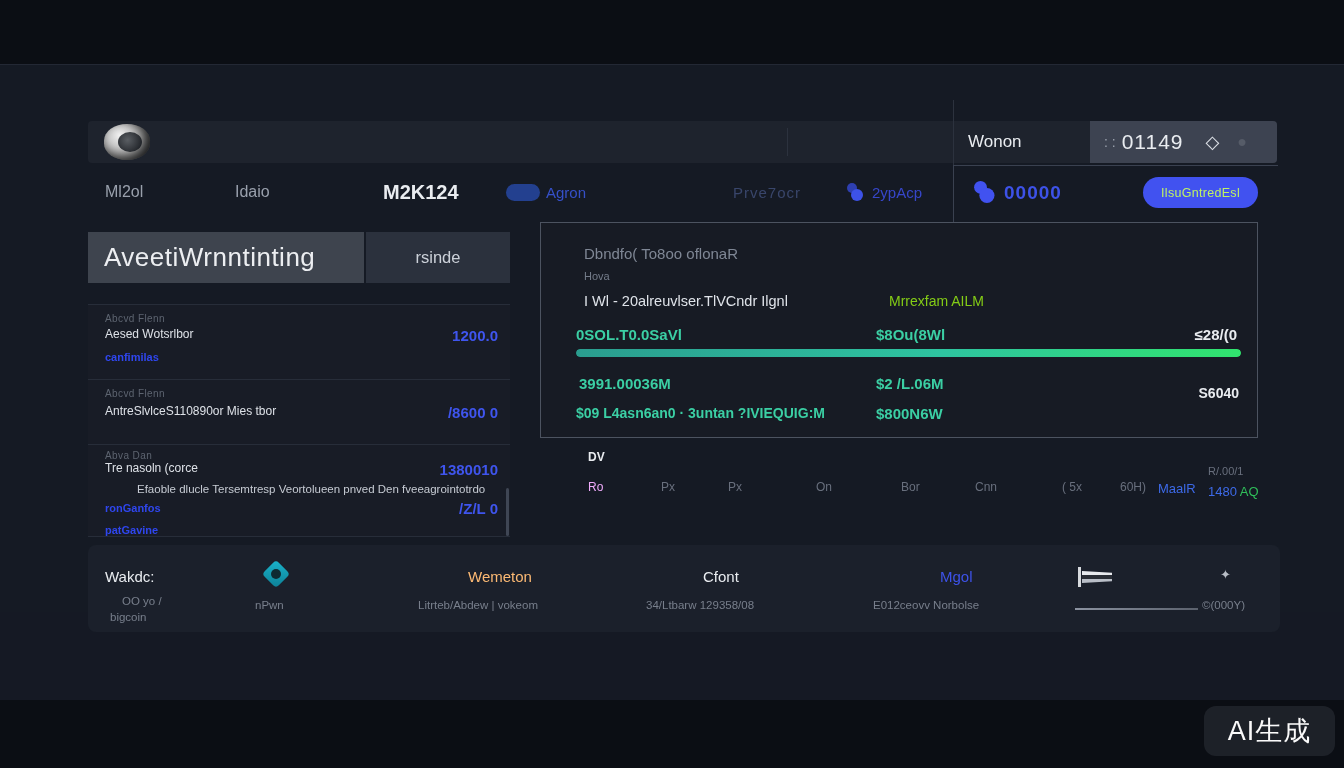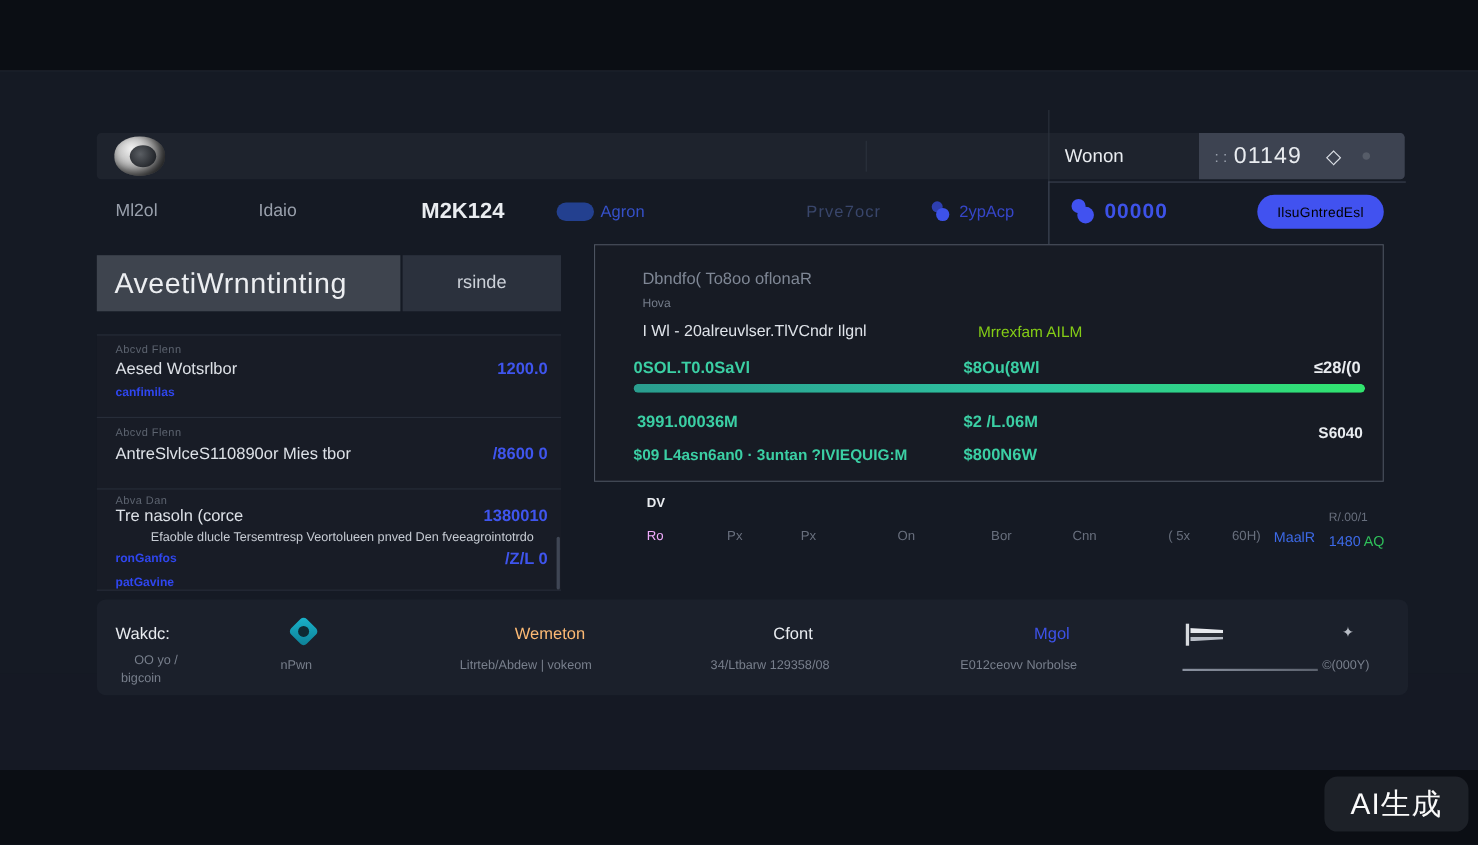--- a/index.html
+++ b/index.html
@@ -30,36 +30,36 @@
   .navy { color:#39466b; }
   .blue { color:#3d52e8; }
   .link { color:#2f46ee; font-weight:bold; }
   .teal { color:#3bcfa4; font-weight:bold; }
   .gold { color:#84cc16; }
   .red  { color:#f0abfc; }
 
   .toggle { position:absolute; left:506px; top:184px; width:34px; height:17px;
     border-radius:9px; background:#23408f; }
   .pill-btn { position:absolute; left:1143px; top:177px; width:115px; height:31px;
-    border-radius:16px; background:#4152f0; color:#000000; font-size:12.5px;
+    border-radius:16px; background:#4152f0; color:#bef264; font-size:12.5px;
     display:flex; align-items:center; justify-content:center; border:none; letter-spacing:.3px; }
   .balance-panel { position:absolute; left:953px; top:165px; width:325px; height:57px;
     border-left:1px solid #3a4150; border-top:1px solid #3a4150; }
 
   
   .tab { position:absolute; top:232px; height:51px; display:flex; align-items:center; }
   .tab.active { left:88px; width:276px; background:#3e444e; padding-left:16px;
     color:#eceef1; font-size:26px; letter-spacing:.5px; }
   .tab.idle { left:366px; width:144px; background:#2b313d; justify-content:center;
     color:#ccd1d9; font-size:16.5px; }
   .asset-list { position:absolute; left:88px; top:304px; width:422px; height:233px;
     border-top:1px solid #272d39; border-bottom:1px solid #272d39; background:#181c26; }
   .sep { position:absolute; left:0; width:422px; height:1px; background:#272d39; }
   .tag { font-size:10px; color:#5d6470; letter-spacing:.4px; }
-  .aname { font-size:15px; color:#dde1e7; }
+  .aname { font-size:12px; color:#dde1e7; }
   .aval { font-size:15px; font-weight:bold; color:#3f55ee; }
   .alink { font-size:11px; }
   .scrollbar { position:absolute; left:418px; top:183px; width:3px; height:48px;
     background:#3f4654; border-radius:2px; }
 
   
   .card { position:absolute; left:540px; top:222px; width:718px; height:216px;
     background:#171b24; border:1px solid #4c5360; }
   .progress { position:absolute; left:35px; top:126px; width:665px; height:8px;
     border-radius:4px; background:#10211f; overflow:hidden; }

